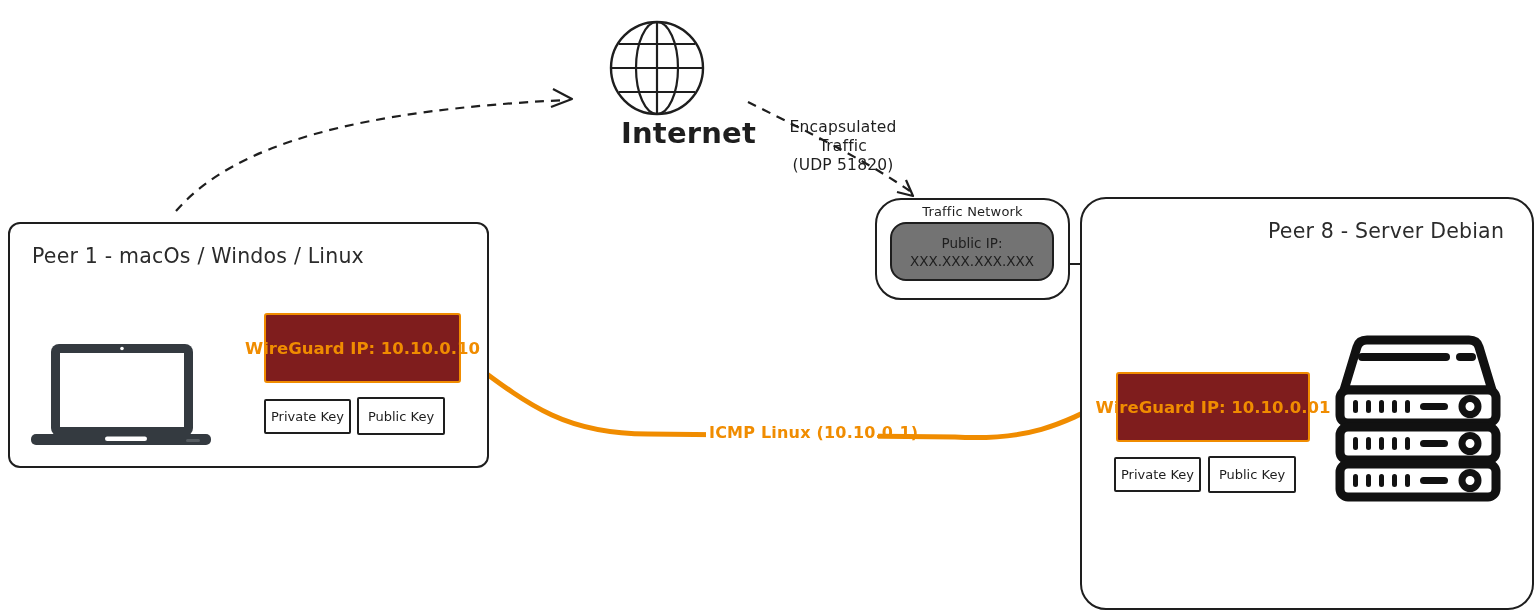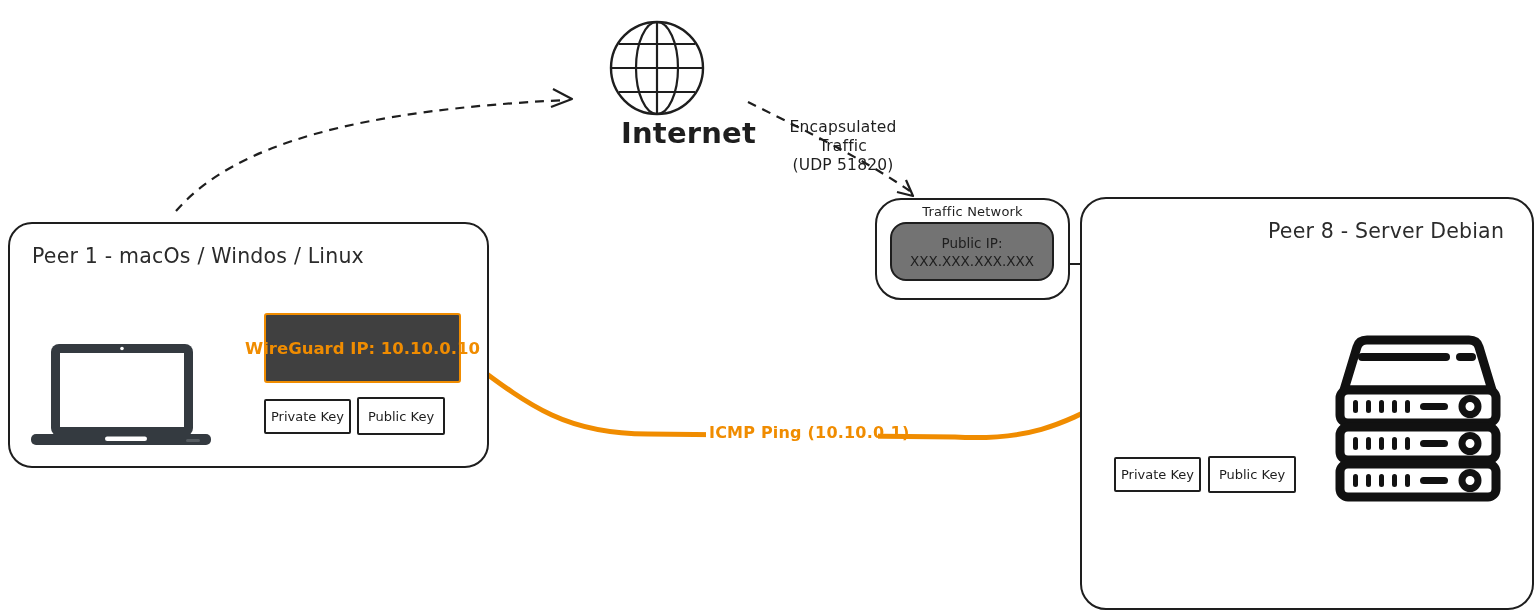--- a/index.html
+++ b/index.html
@@ -32,27 +32,27 @@
   .internet-label { font-size:29px; font-weight:600; text-align:center; color:var(--ink); }
   .peer-title { font-size:20.5px; font-weight:500; white-space:nowrap; color:#2b2b2b; }
   .icmp-label {
     font-size:16px; font-weight:600; color:var(--accent);
     background:#ffffff; text-align:center; white-space:nowrap; padding:1px 3px;
   }
 
   
   .peer-box {
     border:2.5px solid var(--ink);
-    border-radius:24px;
+    border-radius:12px;
     background:#ffffff;
   }
   .wg-box {
     border:2px solid var(--accent);
     border-radius:3px;
-    background:#404040;
+    background:#7f1d1d;
     display:flex; align-items:center; justify-content:center;
     font-size:16.5px; font-weight:600; color:var(--accent);
     white-space:nowrap;
   }
   .key-box {
     border:2px solid var(--ink);
     border-radius:2px;
     background:#ffffff;
     display:flex; align-items:center; justify-content:center;
     font-size:13px; font-weight:500; color:var(--ink);
@@ -147,20 +147,23 @@
     <div class="pn-title hand">Traffic Network</div>
     <div class="pn-inner">
       <div>Public IP:</div>
       <div>XXX.XXX.XXX.XXX</div>
     </div>
   </div>
 
   <div class="abs peer-box" style="left:1080px; top:197px; width:450px; height:409px; border-radius:26px;">
     <div class="abs peer-title hand" style="left:186px; top:20px;">Peer 8 - Server Debian</div>
 
+    <div class="abs wg-box" style="left:34px; top:173px; width:190px; height:66px;">
+      <span>WireGuard IP: 10.10.0.01</span>
+    </div>
     <div class="abs key-box" style="left:32px; top:258px; width:83px; height:31px;">
       <span>Private Key</span>
     </div>
     <div class="abs key-box" style="left:126px; top:257px; width:84px; height:33px;">
       <span>Public Key</span>
     </div>
 
     <svg class="abs" style="left:250px; top:136px;" width="172" height="172" viewBox="0 0 172 172">
       <g stroke="var(--server-ink)" fill="#ffffff" stroke-width="9" stroke-linejoin="round">
         <path d="M 12 55 L 25 12 Q 27 5 35 5 L 137 5 Q 145 5 147 12 L 160 55 Z"></path>
@@ -193,15 +196,15 @@
         <rect x="88" y="142" width="28" height="7" rx="3.5"></rect>
       </g>
       <g stroke="var(--server-ink)" stroke-width="7" fill="none">
         <circle cx="138" cy="71.5" r="8"></circle>
         <circle cx="138" cy="108.5" r="8"></circle>
         <circle cx="138" cy="145.5" r="8"></circle>
       </g>
     </svg>
   </div>
 
-  <div class="abs icmp-label hand" style="left:706px; top:422px; width:166px;">ICMP Ping (10.10.0.1)</div>
+  <div class="abs icmp-label hand" style="left:706px; top:422px; width:166px;">ICMP Linux (10.10.0.1)</div>
 
 </div>
 
 </body></html>

